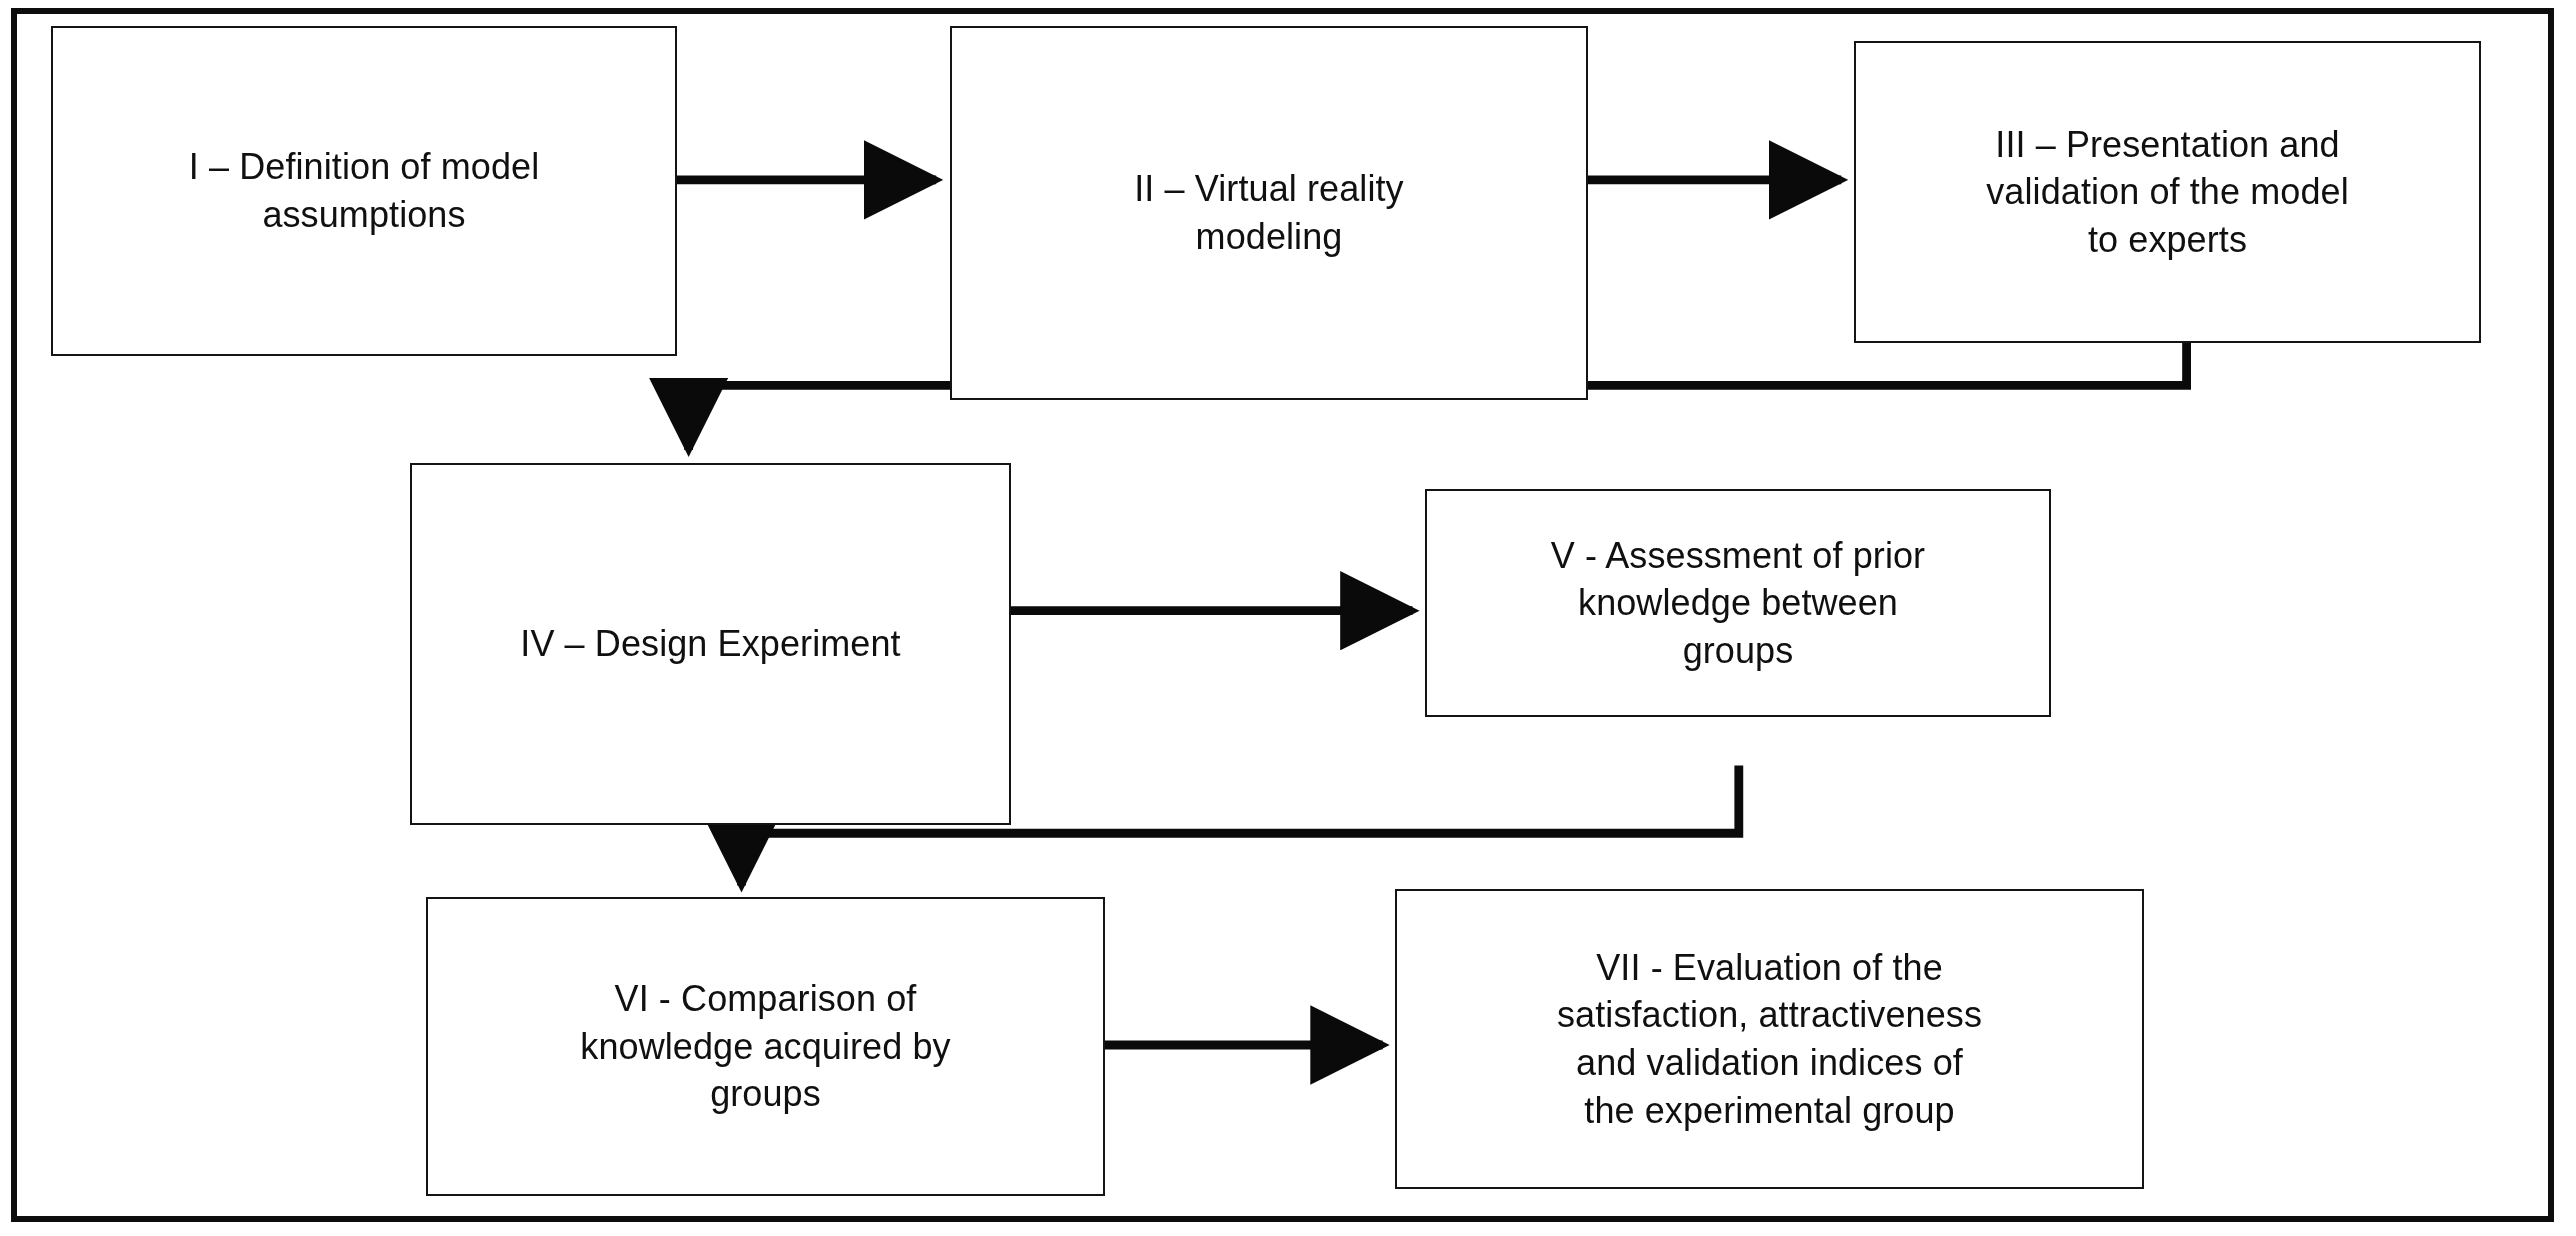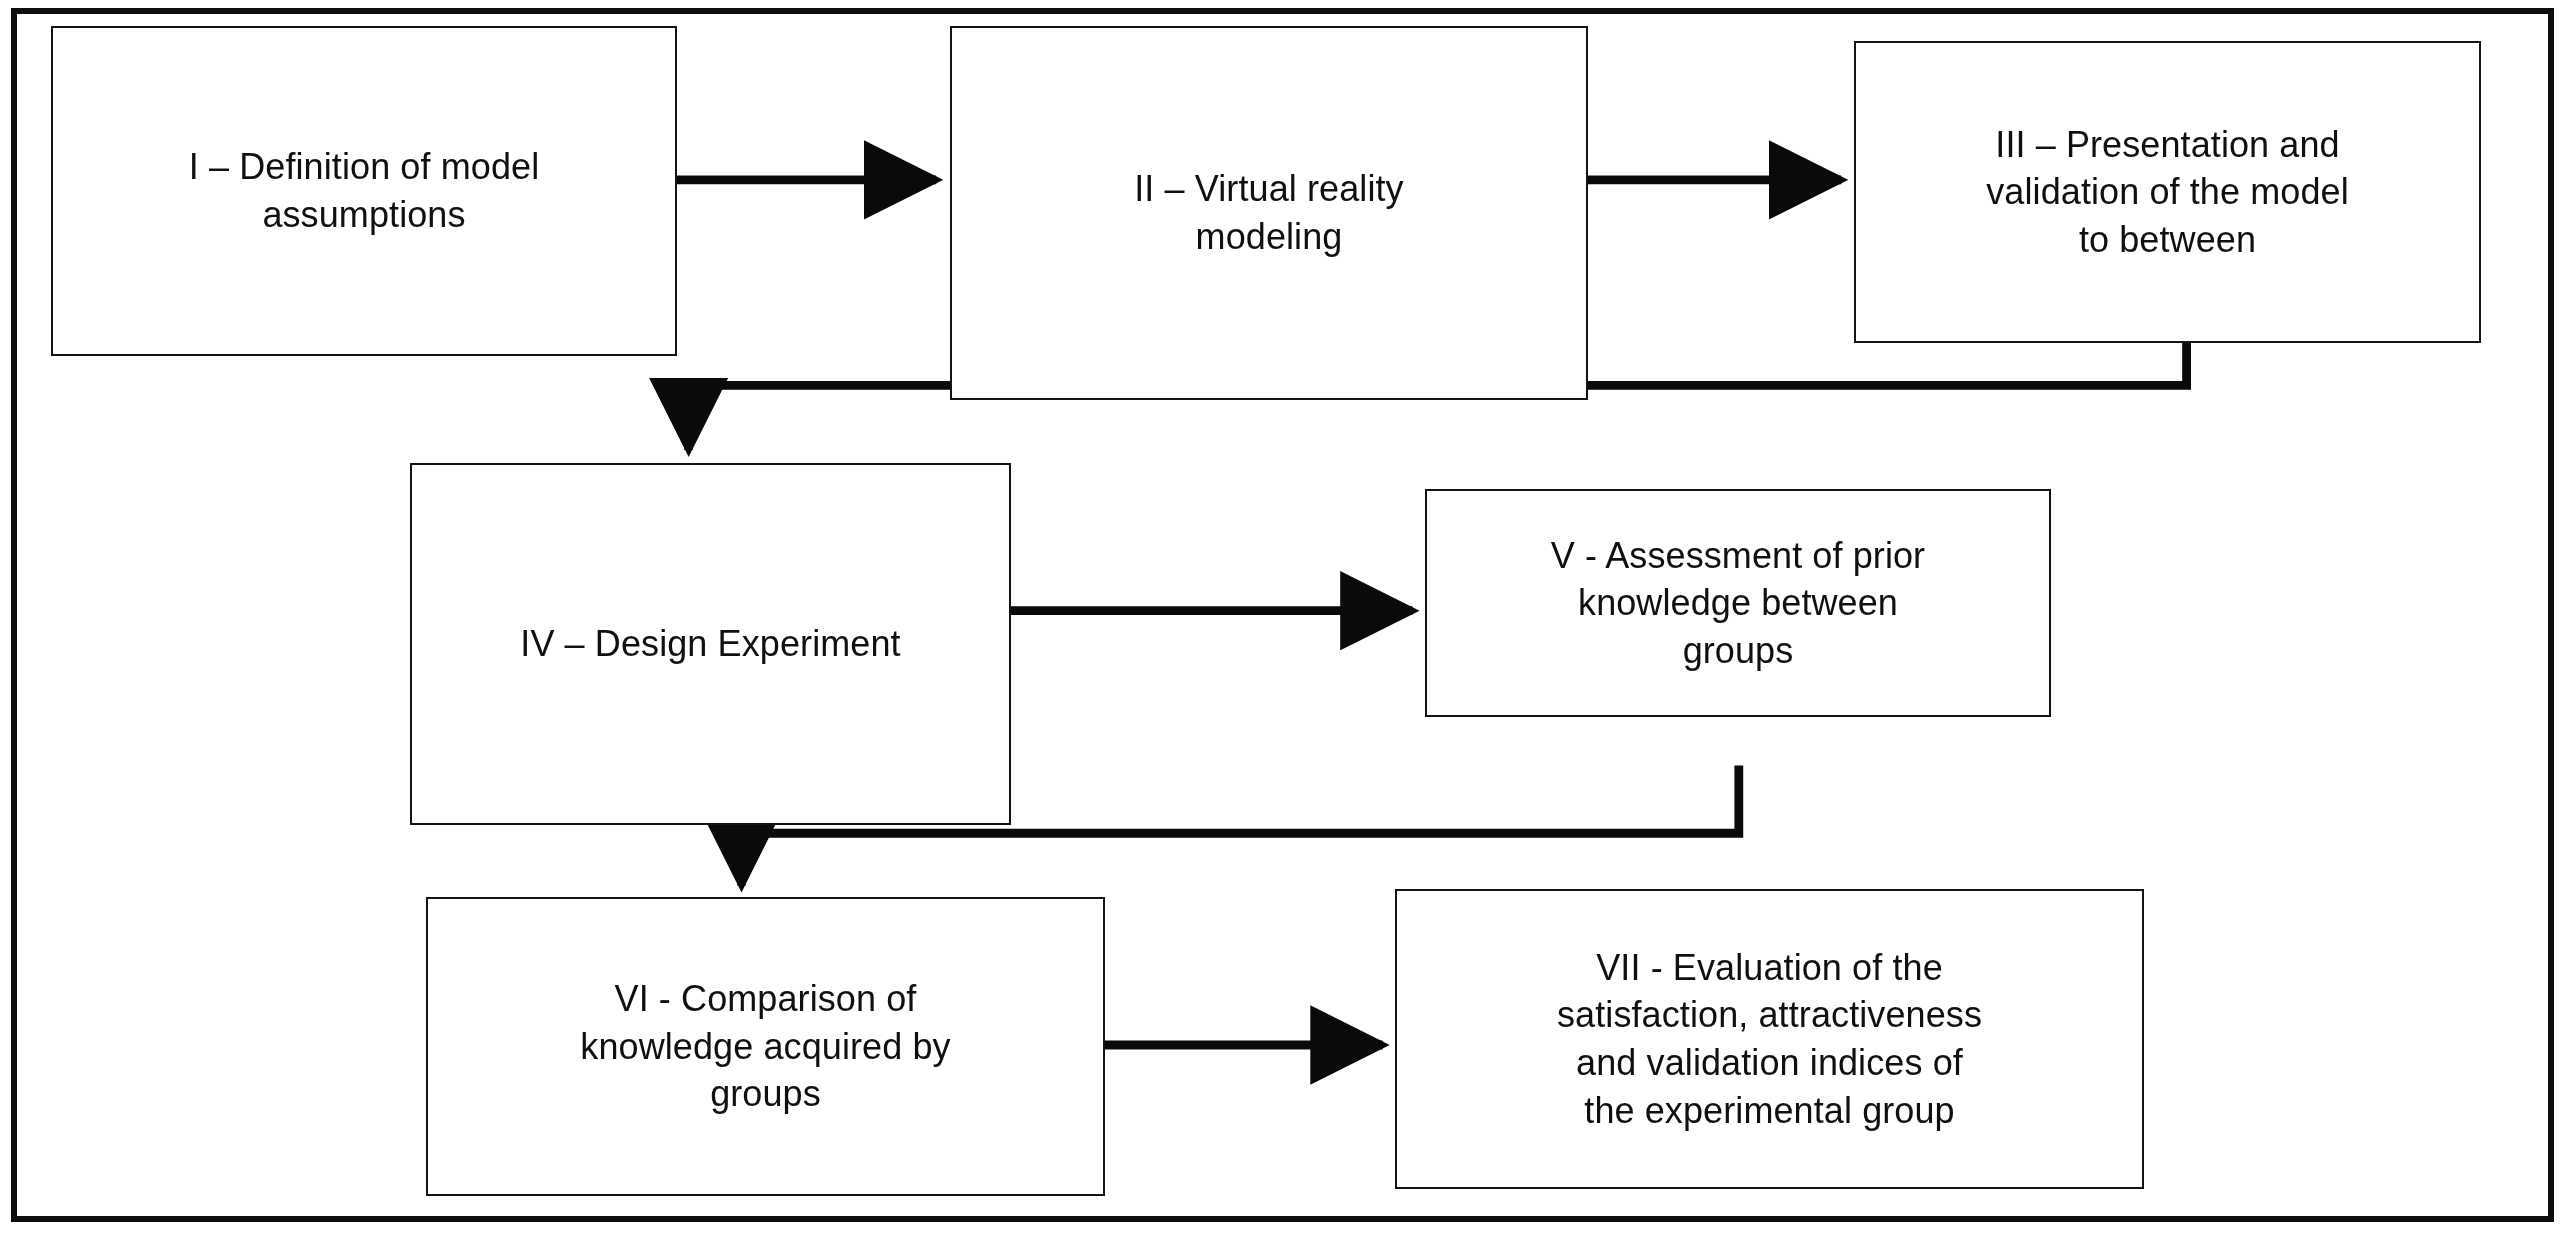--- a/index.html
+++ b/index.html
@@ -99,21 +99,21 @@
   </div>
 
   <div class="node" style="left:950px; top:26px; width:638px; height:374px;">
     <span class="label">II – Virtual reality
 modeling</span>
   </div>
 
   <div class="node" style="left:1854px; top:41px; width:627px; height:302px;">
     <span class="label">III – Presentation  and
 validation of the model
-to between</span>
+to experts</span>
   </div>
 
   <div class="node" style="left:410px; top:463px; width:601px; height:362px;justify-content:center;">
     <span class="label">IV – Design Experiment</span>
   </div>
 
   <div class="node" style="left:1425px; top:489px; width:626px; height:228px;">
     <span class="label">V - Assessment of prior
 knowledge between
 groups</span>

